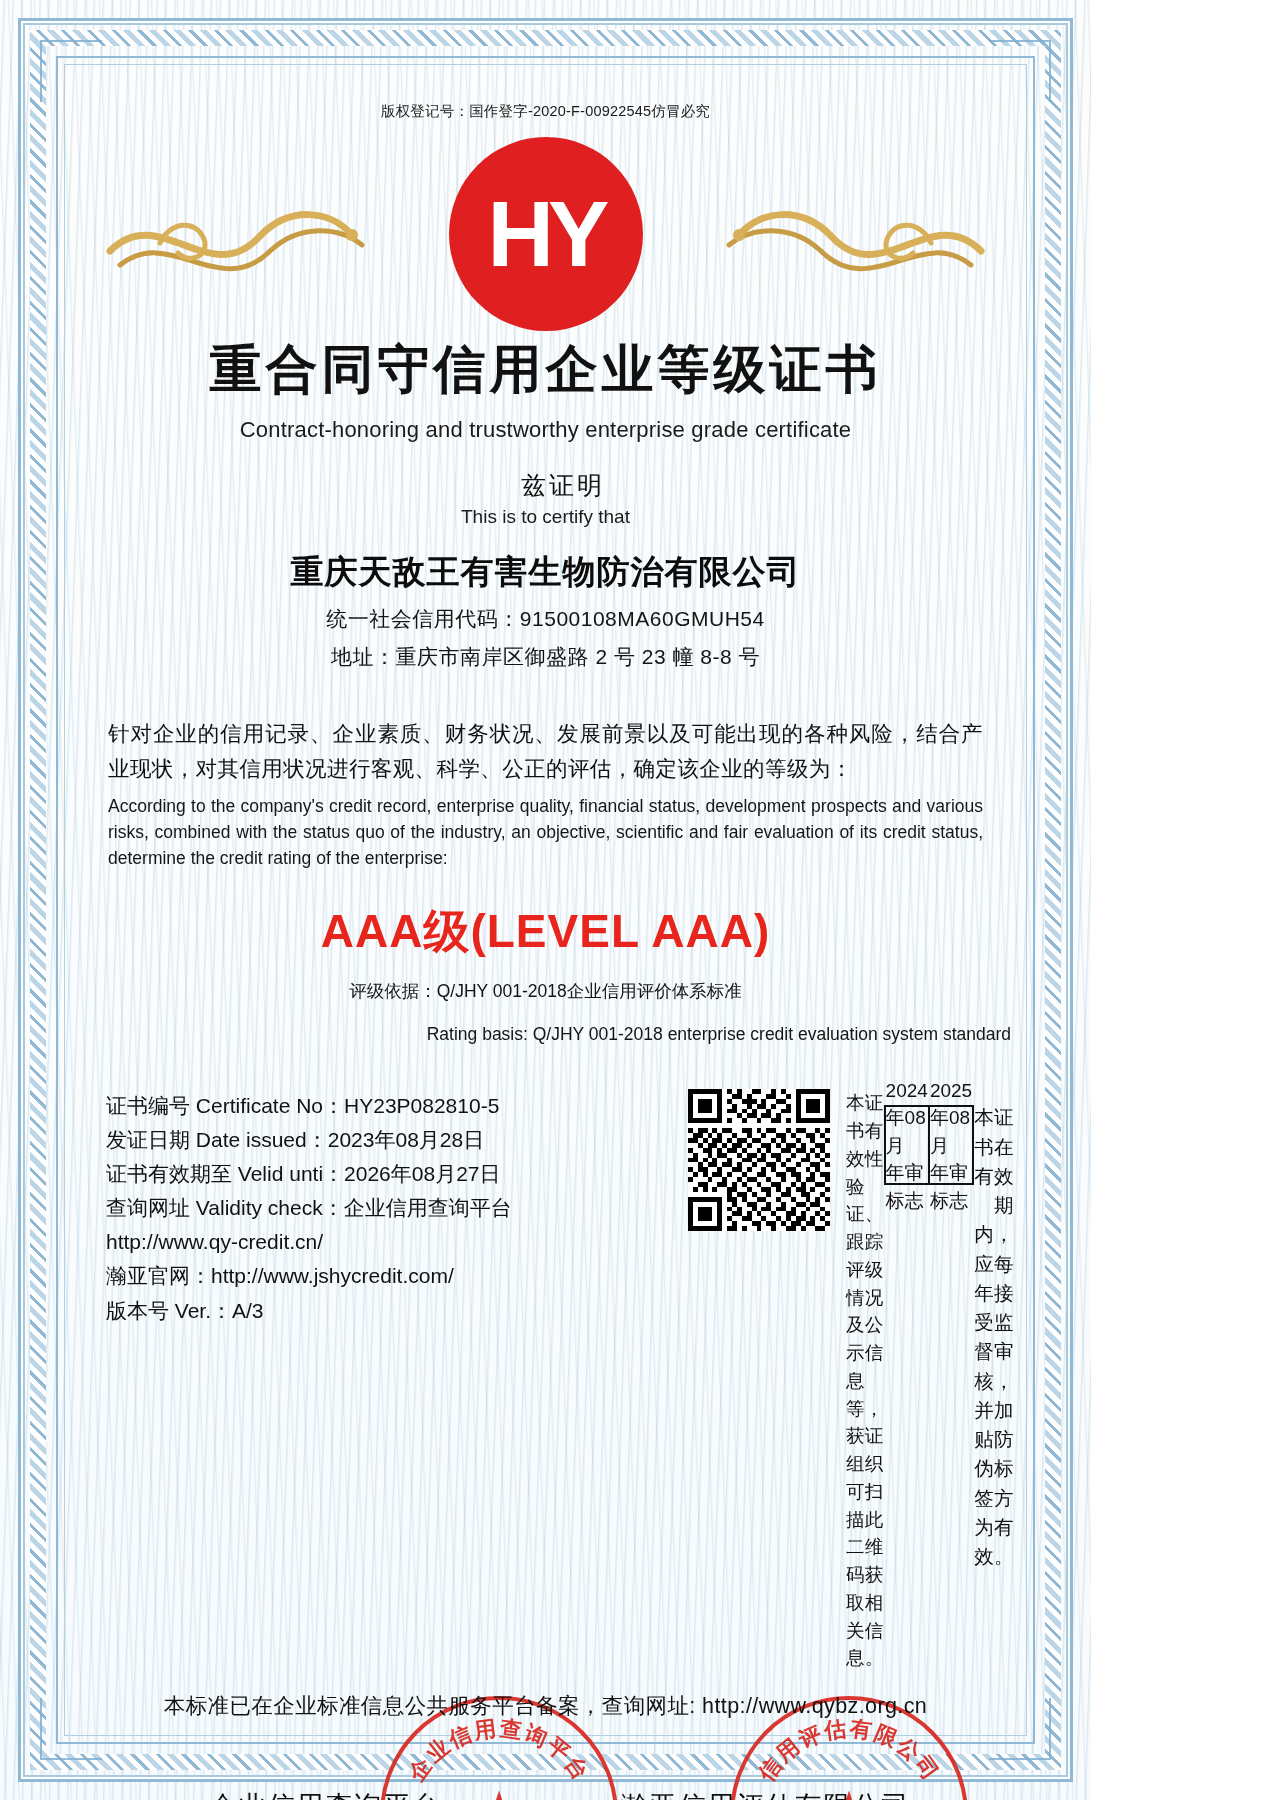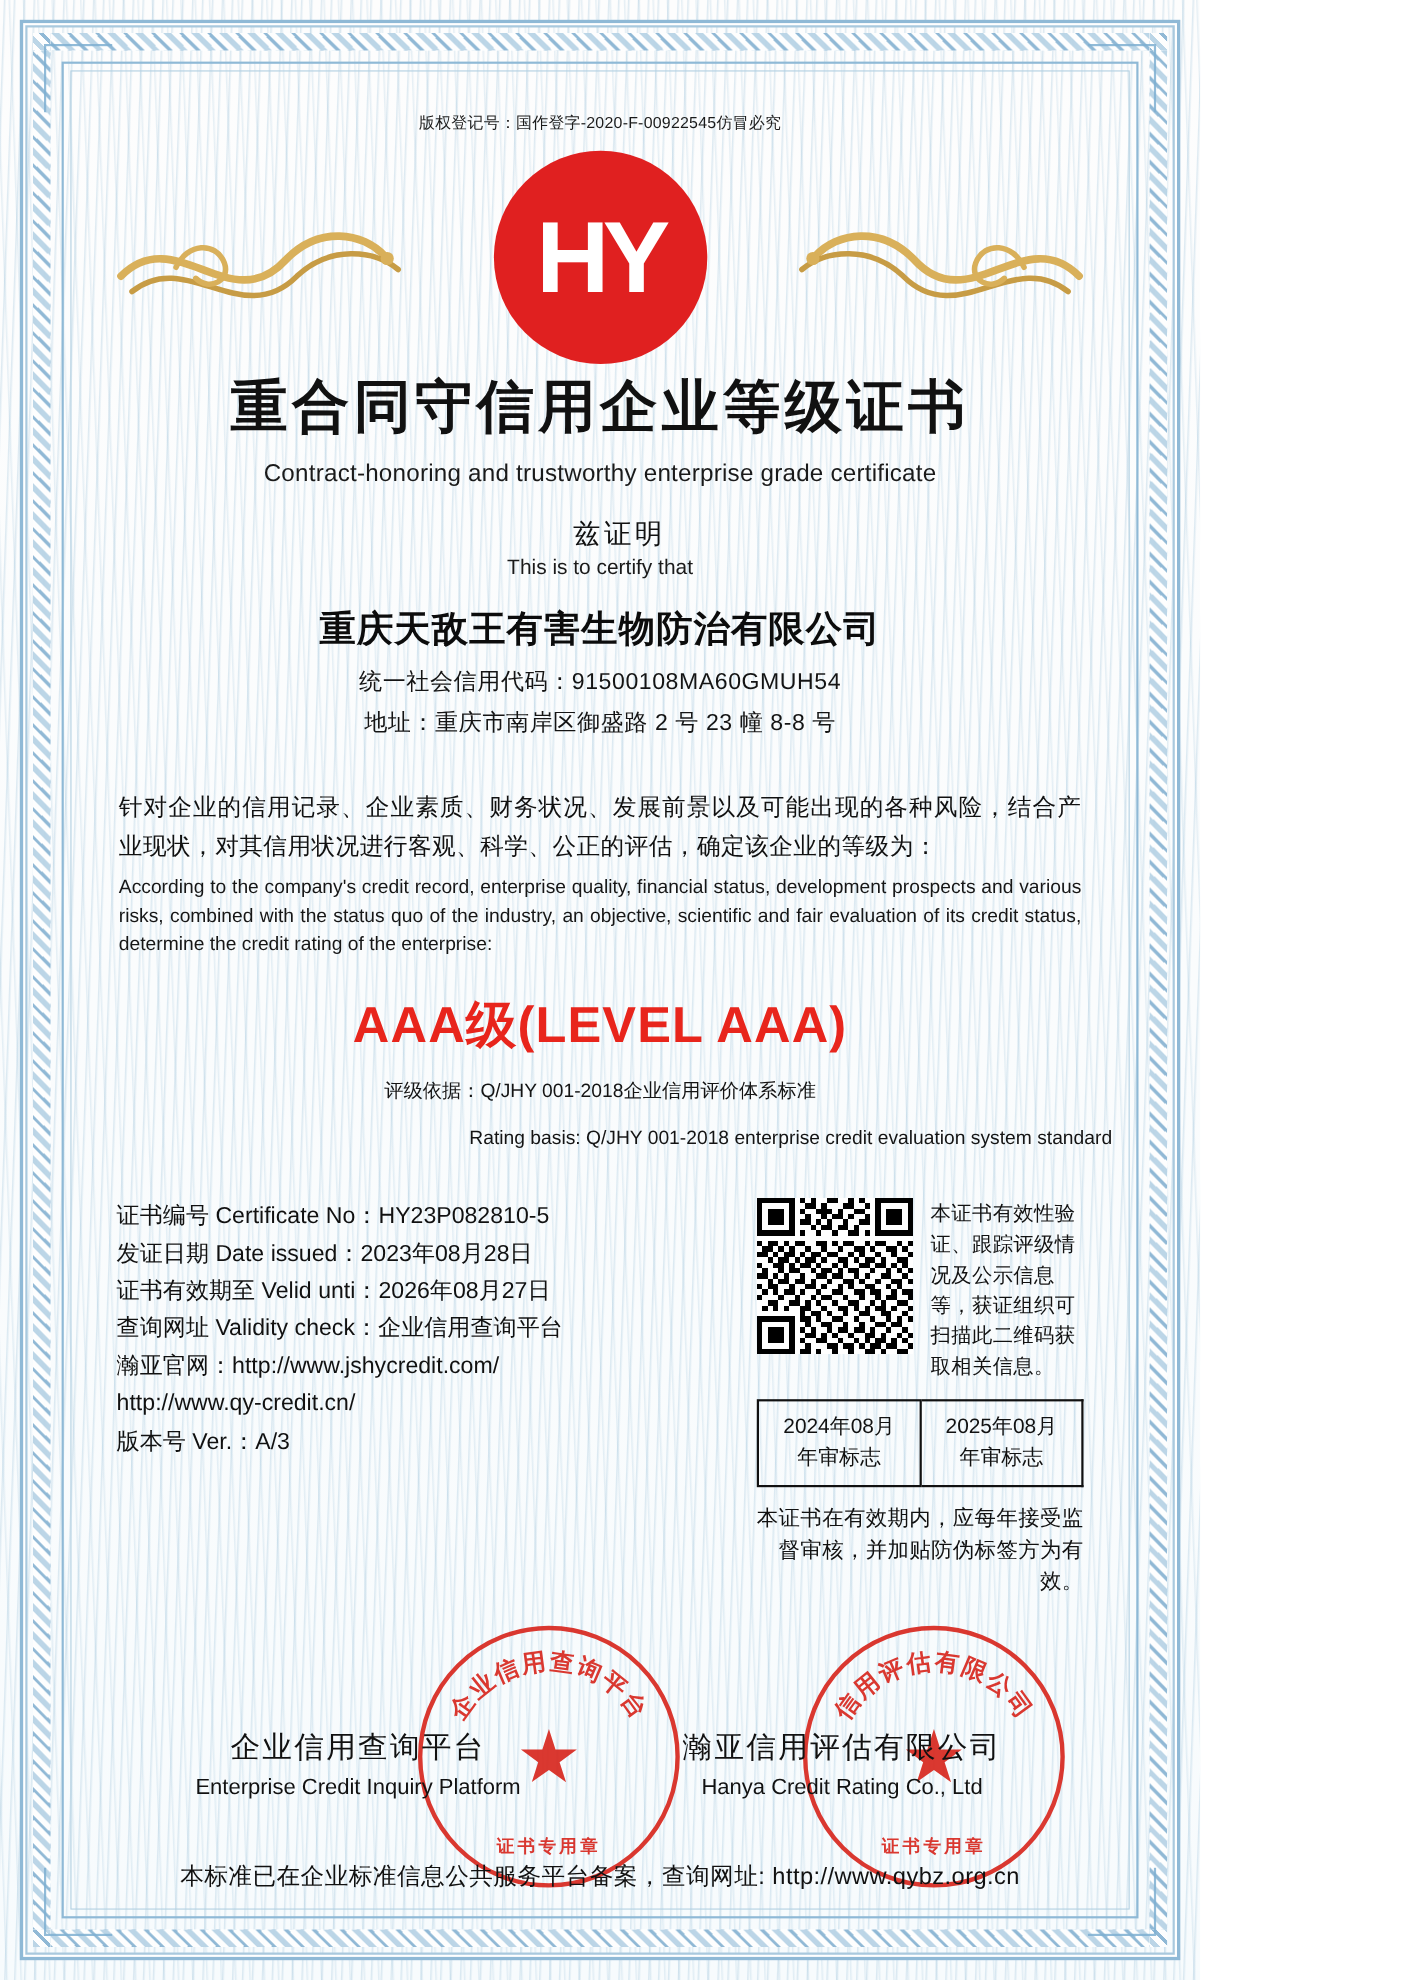--- a/index.html
+++ b/index.html
@@ -231,21 +231,21 @@
   .detail-line {
     font-size: 21px;
     color: #111;
     line-height: 1.62;
     white-space: nowrap;
   }
 
   .details-right {
     flex: 1;
     display: flex;
-    flex-direction: column;
+    flex-direction: row;
   }
   .qr-row {
     display: flex;
     gap: 16px;
     align-items: flex-start;
   }
   .qr {
     width: 142px;
     height: 142px;
     flex: 0 0 142px;
@@ -432,22 +432,22 @@
     <div class="basis-cn">评级依据：Q/JHY 001-2018企业信用评价体系标准</div>
     <div class="basis-en">Rating basis: Q/JHY 001-2018 enterprise credit evaluation system standard</div>
 
     <div class="details-row">
 
       <div class="details-left">
         <div class="detail-line">证书编号 Certificate No：HY23P082810-5</div>
         <div class="detail-line">发证日期 Date issued：2023年08月28日</div>
         <div class="detail-line">证书有效期至 Velid unti：2026年08月27日</div>
         <div class="detail-line">查询网址 Validity check：企业信用查询平台</div>
+        <div class="detail-line">http://www.qy-credit.cn/</div>
         <div class="detail-line">瀚亚官网：http://www.jshycredit.com/</div>
-        <div class="detail-line">http://www.qy-credit.cn/</div>
         <div class="detail-line">版本号 Ver.：A/3</div>
       </div>
 
       <div class="details-right">
         <div class="qr-row">
           <div class="qr">
             <svg class="qrgrid" viewBox="0 0 29 29" shape-rendering="crispEdges">
               <rect width="29" height="29" fill="#ffffff"></rect>
               <g fill="#000000">
                 <rect x="0" y="0" width="7" height="1"></rect>

